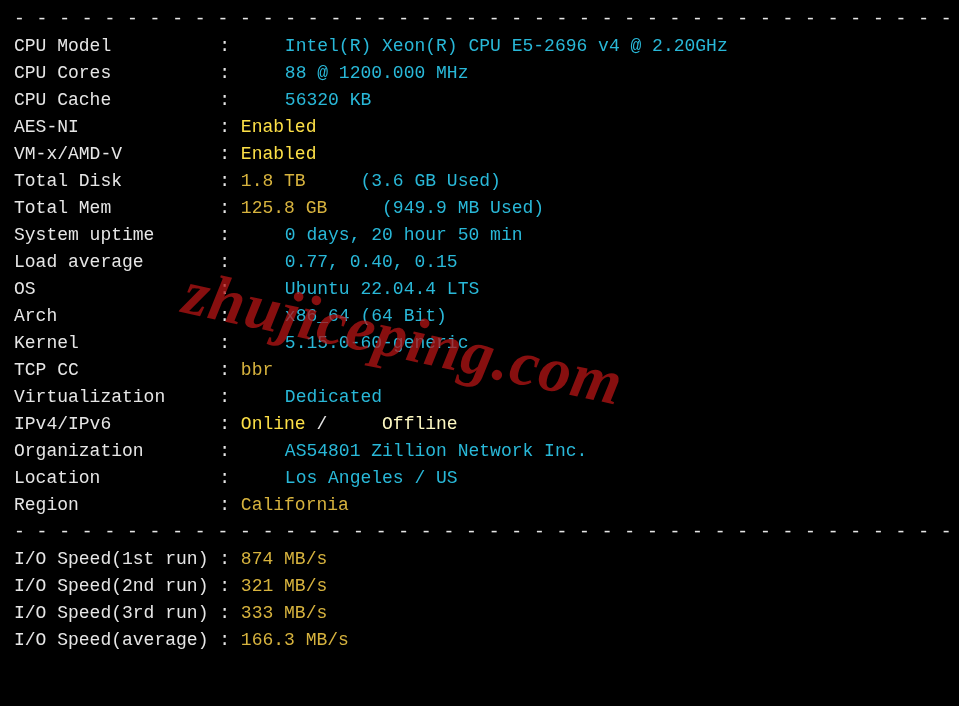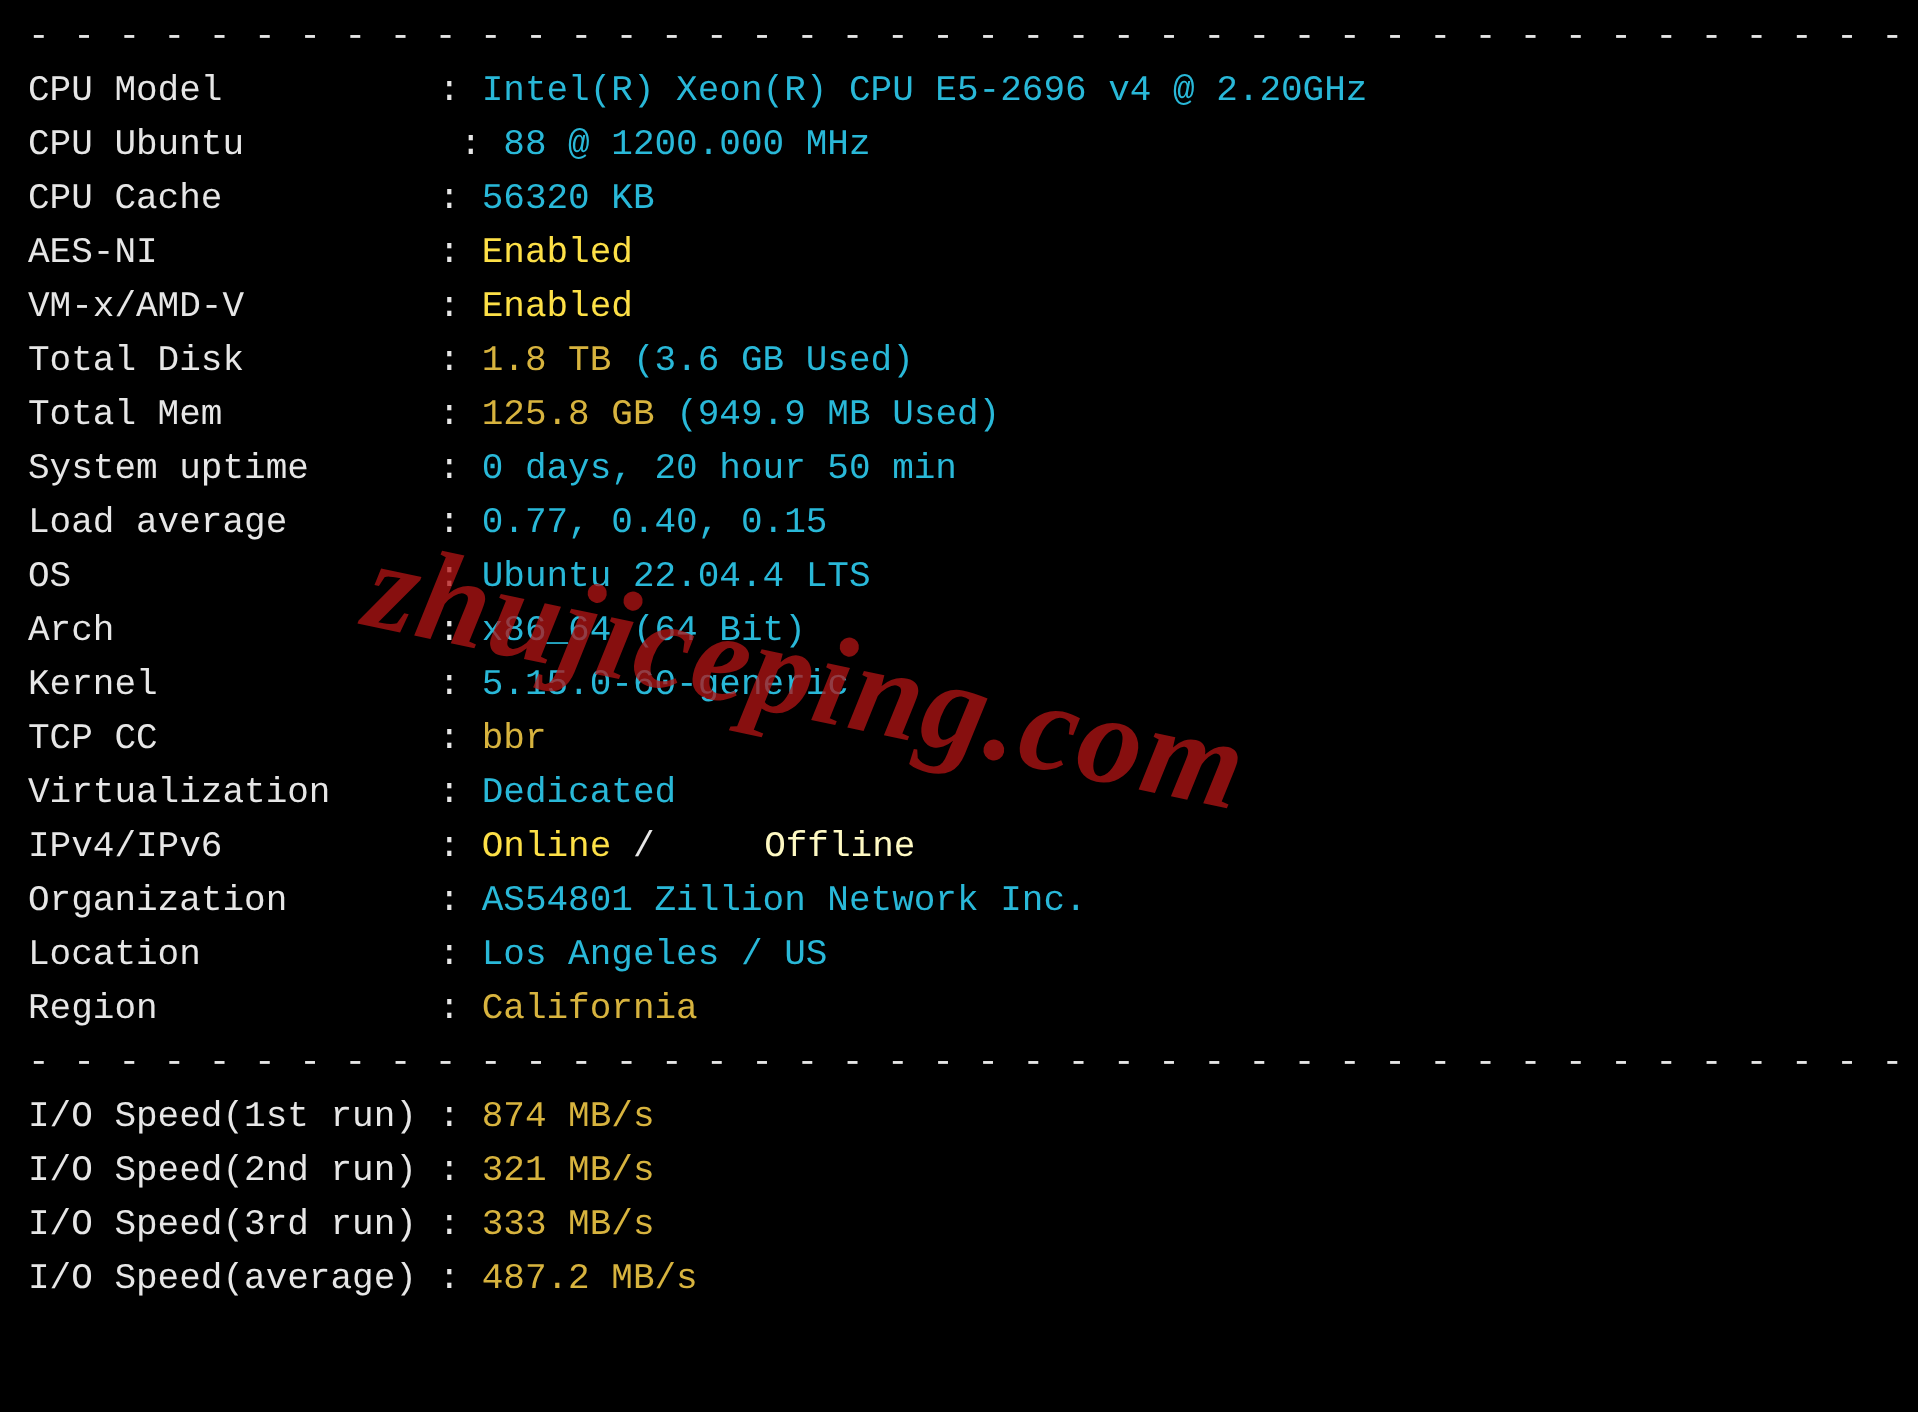--- a/index.html
+++ b/index.html
@@ -11,21 +11,21 @@
     line-height: 1.5;
     padding: 6px 14px;
     width: 959px;
     height: 706px;
     overflow: hidden;
     position: relative;
   }
   .row { white-space: pre; }
   .label { color: #e6e6e6; margin-top: 48px; }
   .colon { color: #e6e6e6; }
-  .cyan { color: #29b8d8; }
+  .cyan { color: #29b8d8; margin-left: 44px; }
   .yellow { color: #d7b33e; }
   .green { color: #fde047; }
   .red { color: #fef9c3; margin-left: 44px; }
   .white { color: #e6e6e6; }
   .dashes { color: #e6e6e6; letter-spacing: 0.5px; }
   .watermark {
     position: absolute;
     left: 180px;
     top: 290px;
     font-family: "Times New Roman", serif;
@@ -38,21 +38,21 @@
     letter-spacing: 1px;
   }
 </style>
 </head>
 <body>
 
 <div class="row dashes">- - - - - - - - - - - - - - - - - - - - - - - - - - - - - - - - - - - - - - - - - - -</div>
 
 <div class="row"><span class="label">CPU Model         </span><span class="colon"> : </span><span class="cyan">Intel(R) Xeon(R) CPU E5-2696 v4 @ 2.20GHz</span></div>
 
-<div class="row"><span class="label">CPU Ubuntu         </span><span class="colon"> : </span><span class="cyan">88 @ 1200.000 MHz</span></div>
+<div class="row"><span class="label">CPU Cores         </span><span class="colon"> : </span><span class="cyan">88 @ 1200.000 MHz</span></div>
 
 <div class="row"><span class="label">CPU Cache         </span><span class="colon"> : </span><span class="cyan">56320 KB</span></div>
 
 <div class="row"><span class="label">AES-NI            </span><span class="colon"> : </span><span class="green">Enabled</span></div>
 
 <div class="row"><span class="label">VM-x/AMD-V        </span><span class="colon"> : </span><span class="green">Enabled</span></div>
 
 <div class="row"><span class="label">Total Disk        </span><span class="colon"> : </span><span class="yellow">1.8 TB</span><span class="cyan"> (3.6 GB Used)</span></div>
 
 <div class="row"><span class="label">Total Mem         </span><span class="colon"> : </span><span class="yellow">125.8 GB</span><span class="cyan"> (949.9 MB Used)</span></div>
@@ -80,15 +80,15 @@
 <div class="row"><span class="label">Region            </span><span class="colon"> : </span><span class="yellow">California</span></div>
 
 <div class="row dashes">- - - - - - - - - - - - - - - - - - - - - - - - - - - - - - - - - - - - - - - - - - -</div>
 
 <div class="row"><span class="label">I/O Speed(1st run)</span><span class="colon"> : </span><span class="yellow">874 MB/s</span></div>
 
 <div class="row"><span class="label">I/O Speed(2nd run)</span><span class="colon"> : </span><span class="yellow">321 MB/s</span></div>
 
 <div class="row"><span class="label">I/O Speed(3rd run)</span><span class="colon"> : </span><span class="yellow">333 MB/s</span></div>
 
-<div class="row"><span class="label">I/O Speed(average)</span><span class="colon"> : </span><span class="yellow">487.2 MB/s</span></div>
+<div class="row"><span class="label">I/O Speed(average)</span><span class="colon"> : </span><span class="yellow">166.3 MB/s</span></div>
 
 <div class="watermark">zhujiceping.com</div>
 
 </body></html>

